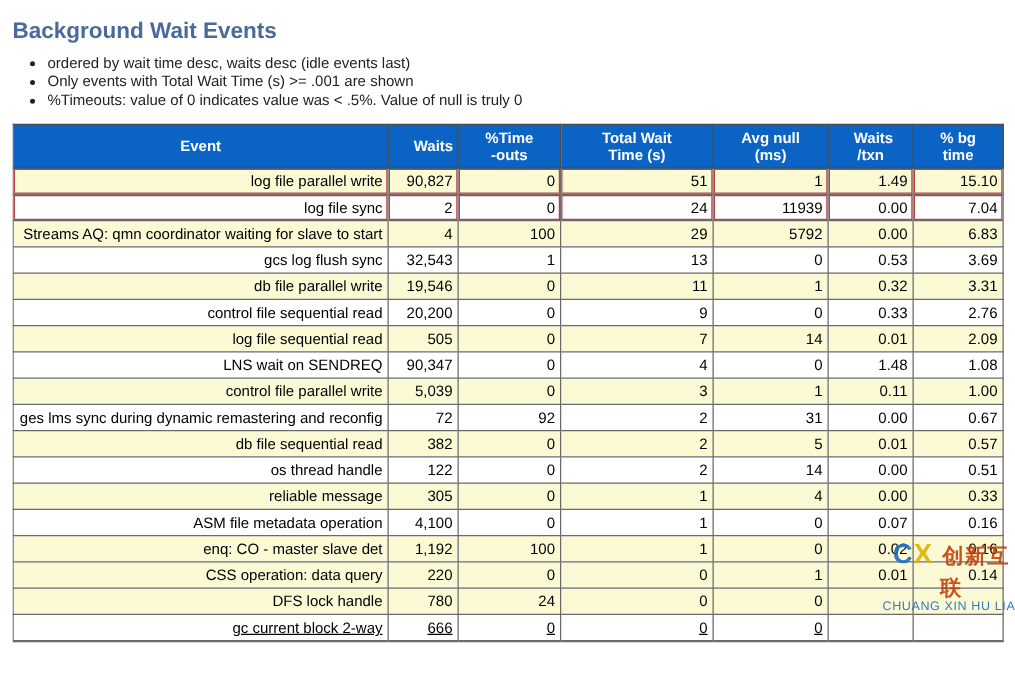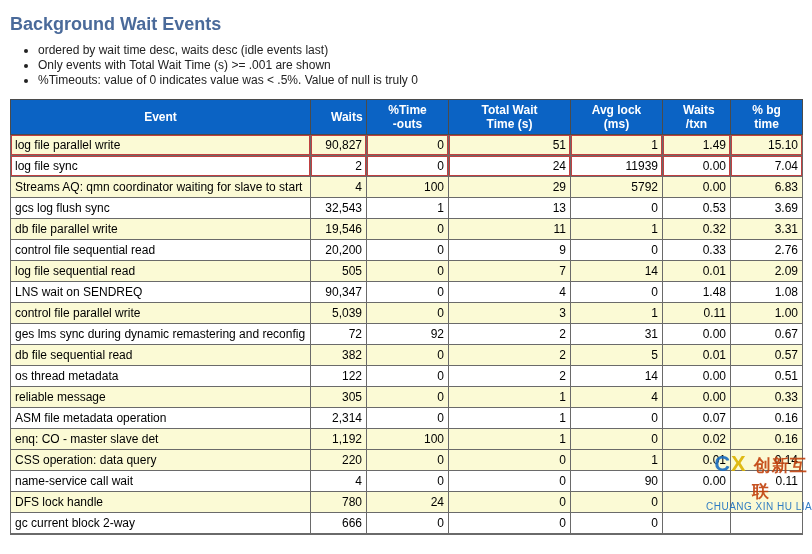--- a/index.html
+++ b/index.html
@@ -44,26 +44,26 @@
   }
   table.report td {
     border: 1px solid #6a6a6a;
     padding: 2px 4px;
     font-size: 12px;
     height: 16px;
     line-height: 16px;
     overflow: hidden;
     white-space: nowrap;
   }
-  table.report td.event-cell { text-align: left; }
+  table.report td.event-cell { text-align: right; }
   table.report td.num-cell { text-align: right; }
   tr.odd td { background: #FBFAD5; } 
   tr.even td { background: #FFFFFF; }
   tr.hl td { box-shadow: inset 0 0 0 1px #C04040; } 
-  tr.last td { border-bottom: 2px solid #6a6a6a; }
+  tr.last td { border-bottom: 2px solid #6a6a6a; text-decoration: underline; }
 
   col.c-event  { width: 300px; }
   col.c-waits  { width: 56px; }
   col.c-timeo  { width: 82px; }
   col.c-twt    { width: 122px; }
   col.c-avg    { width: 92px; }
   col.c-wtxn   { width: 68px; }
   col.c-bg     { width: 72px; }
 
   .watermark {
@@ -112,21 +112,21 @@
       <col class="c-avg">
       <col class="c-wtxn">
       <col class="c-bg">
   </colgroup>
   <thead>
     <tr>
       <th>Event</th>
       <th>Waits</th>
       <th>%Time -outs</th>
       <th>Total Wait Time (s)</th>
-      <th>Avg lock (ms)</th>
+      <th>Avg null (ms)</th>
       <th>Waits /txn</th>
       <th>% bg time</th>
     </tr>
   </thead>
   <tbody id="tbody">
       <tr class="odd hl">
         <td class="event-cell">log file parallel write</td>
         <td class="num-cell">90,827</td>
         <td class="num-cell">0</td>
         <td class="num-cell">51</td>
@@ -218,40 +218,40 @@
       <tr class="odd">
         <td class="event-cell">db file sequential read</td>
         <td class="num-cell">382</td>
         <td class="num-cell">0</td>
         <td class="num-cell">2</td>
         <td class="num-cell">5</td>
         <td class="num-cell">0.01</td>
         <td class="num-cell">0.57</td>
       </tr>
       <tr class="even">
-        <td class="event-cell">os thread metadata</td>
+        <td class="event-cell">os thread handle</td>
         <td class="num-cell">122</td>
         <td class="num-cell">0</td>
         <td class="num-cell">2</td>
         <td class="num-cell">14</td>
         <td class="num-cell">0.00</td>
         <td class="num-cell">0.51</td>
       </tr>
       <tr class="odd">
         <td class="event-cell">reliable message</td>
         <td class="num-cell">305</td>
         <td class="num-cell">0</td>
         <td class="num-cell">1</td>
         <td class="num-cell">4</td>
         <td class="num-cell">0.00</td>
         <td class="num-cell">0.33</td>
       </tr>
       <tr class="even">
         <td class="event-cell">ASM file metadata operation</td>
-        <td class="num-cell">2,314</td>
+        <td class="num-cell">4,100</td>
         <td class="num-cell">0</td>
         <td class="num-cell">1</td>
         <td class="num-cell">0</td>
         <td class="num-cell">0.07</td>
         <td class="num-cell">0.16</td>
       </tr>
       <tr class="odd">
         <td class="event-cell">enq: CO - master slave det</td>
         <td class="num-cell">1,192</td>
         <td class="num-cell">100</td>
@@ -261,29 +261,20 @@
         <td class="num-cell">0.16</td>
       </tr>
       <tr class="odd">
         <td class="event-cell">CSS operation: data query</td>
         <td class="num-cell">220</td>
         <td class="num-cell">0</td>
         <td class="num-cell">0</td>
         <td class="num-cell">1</td>
         <td class="num-cell">0.01</td>
         <td class="num-cell">0.14</td>
-      </tr>
-      <tr class="even">
-        <td class="event-cell">name-service call wait</td>
-        <td class="num-cell">4</td>
-        <td class="num-cell">0</td>
-        <td class="num-cell">0</td>
-        <td class="num-cell">90</td>
-        <td class="num-cell">0.00</td>
-        <td class="num-cell">0.11</td>
       </tr>
       <tr class="odd">
         <td class="event-cell">DFS lock handle</td>
         <td class="num-cell">780</td>
         <td class="num-cell">24</td>
         <td class="num-cell">0</td>
         <td class="num-cell">0</td>
         <td class="num-cell"></td>
         <td class="num-cell"></td>
       </tr>

